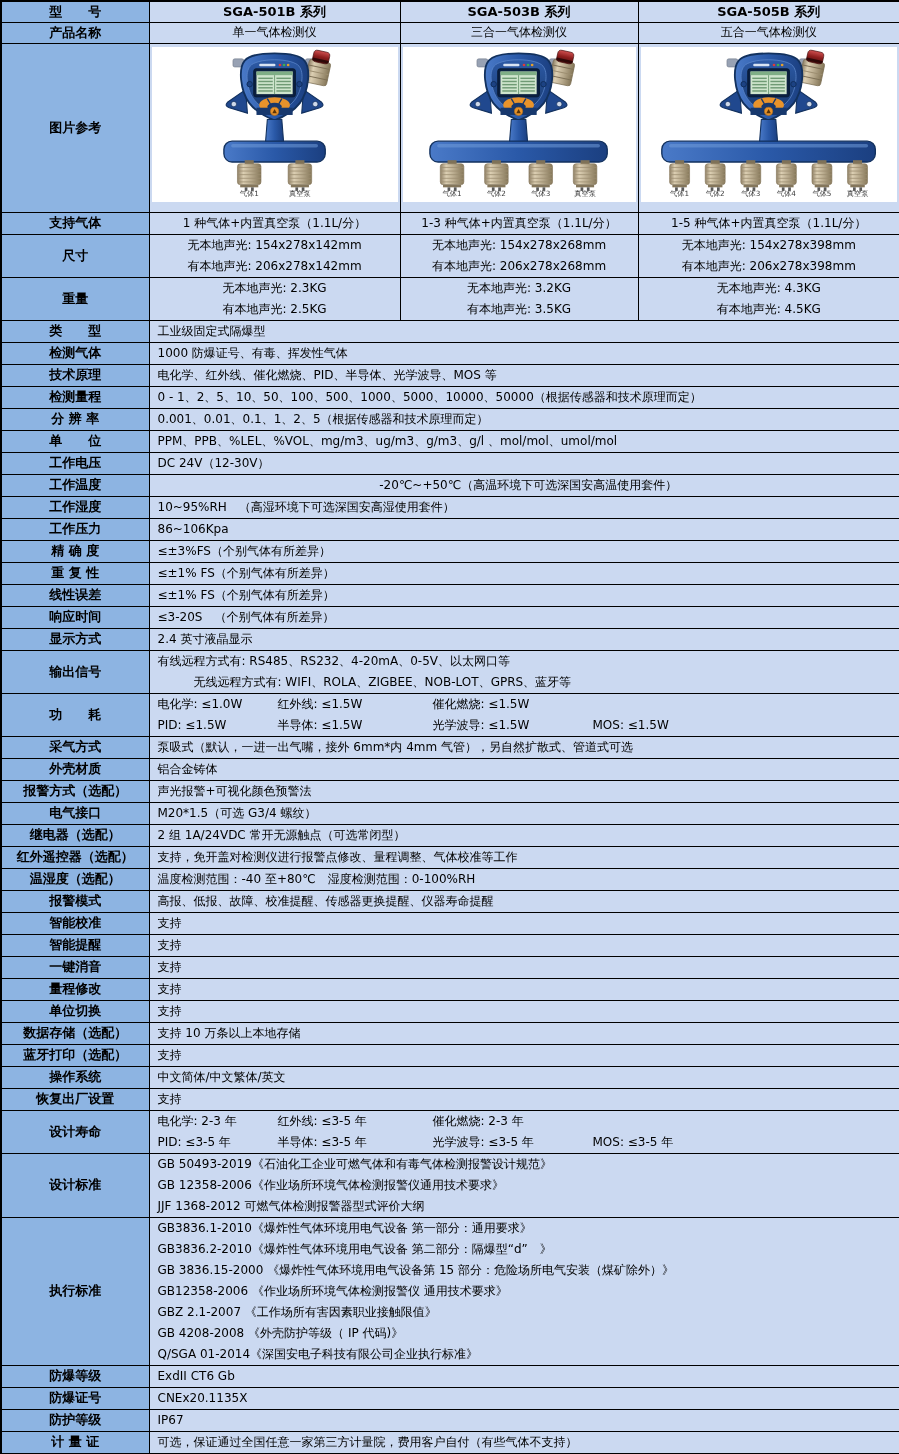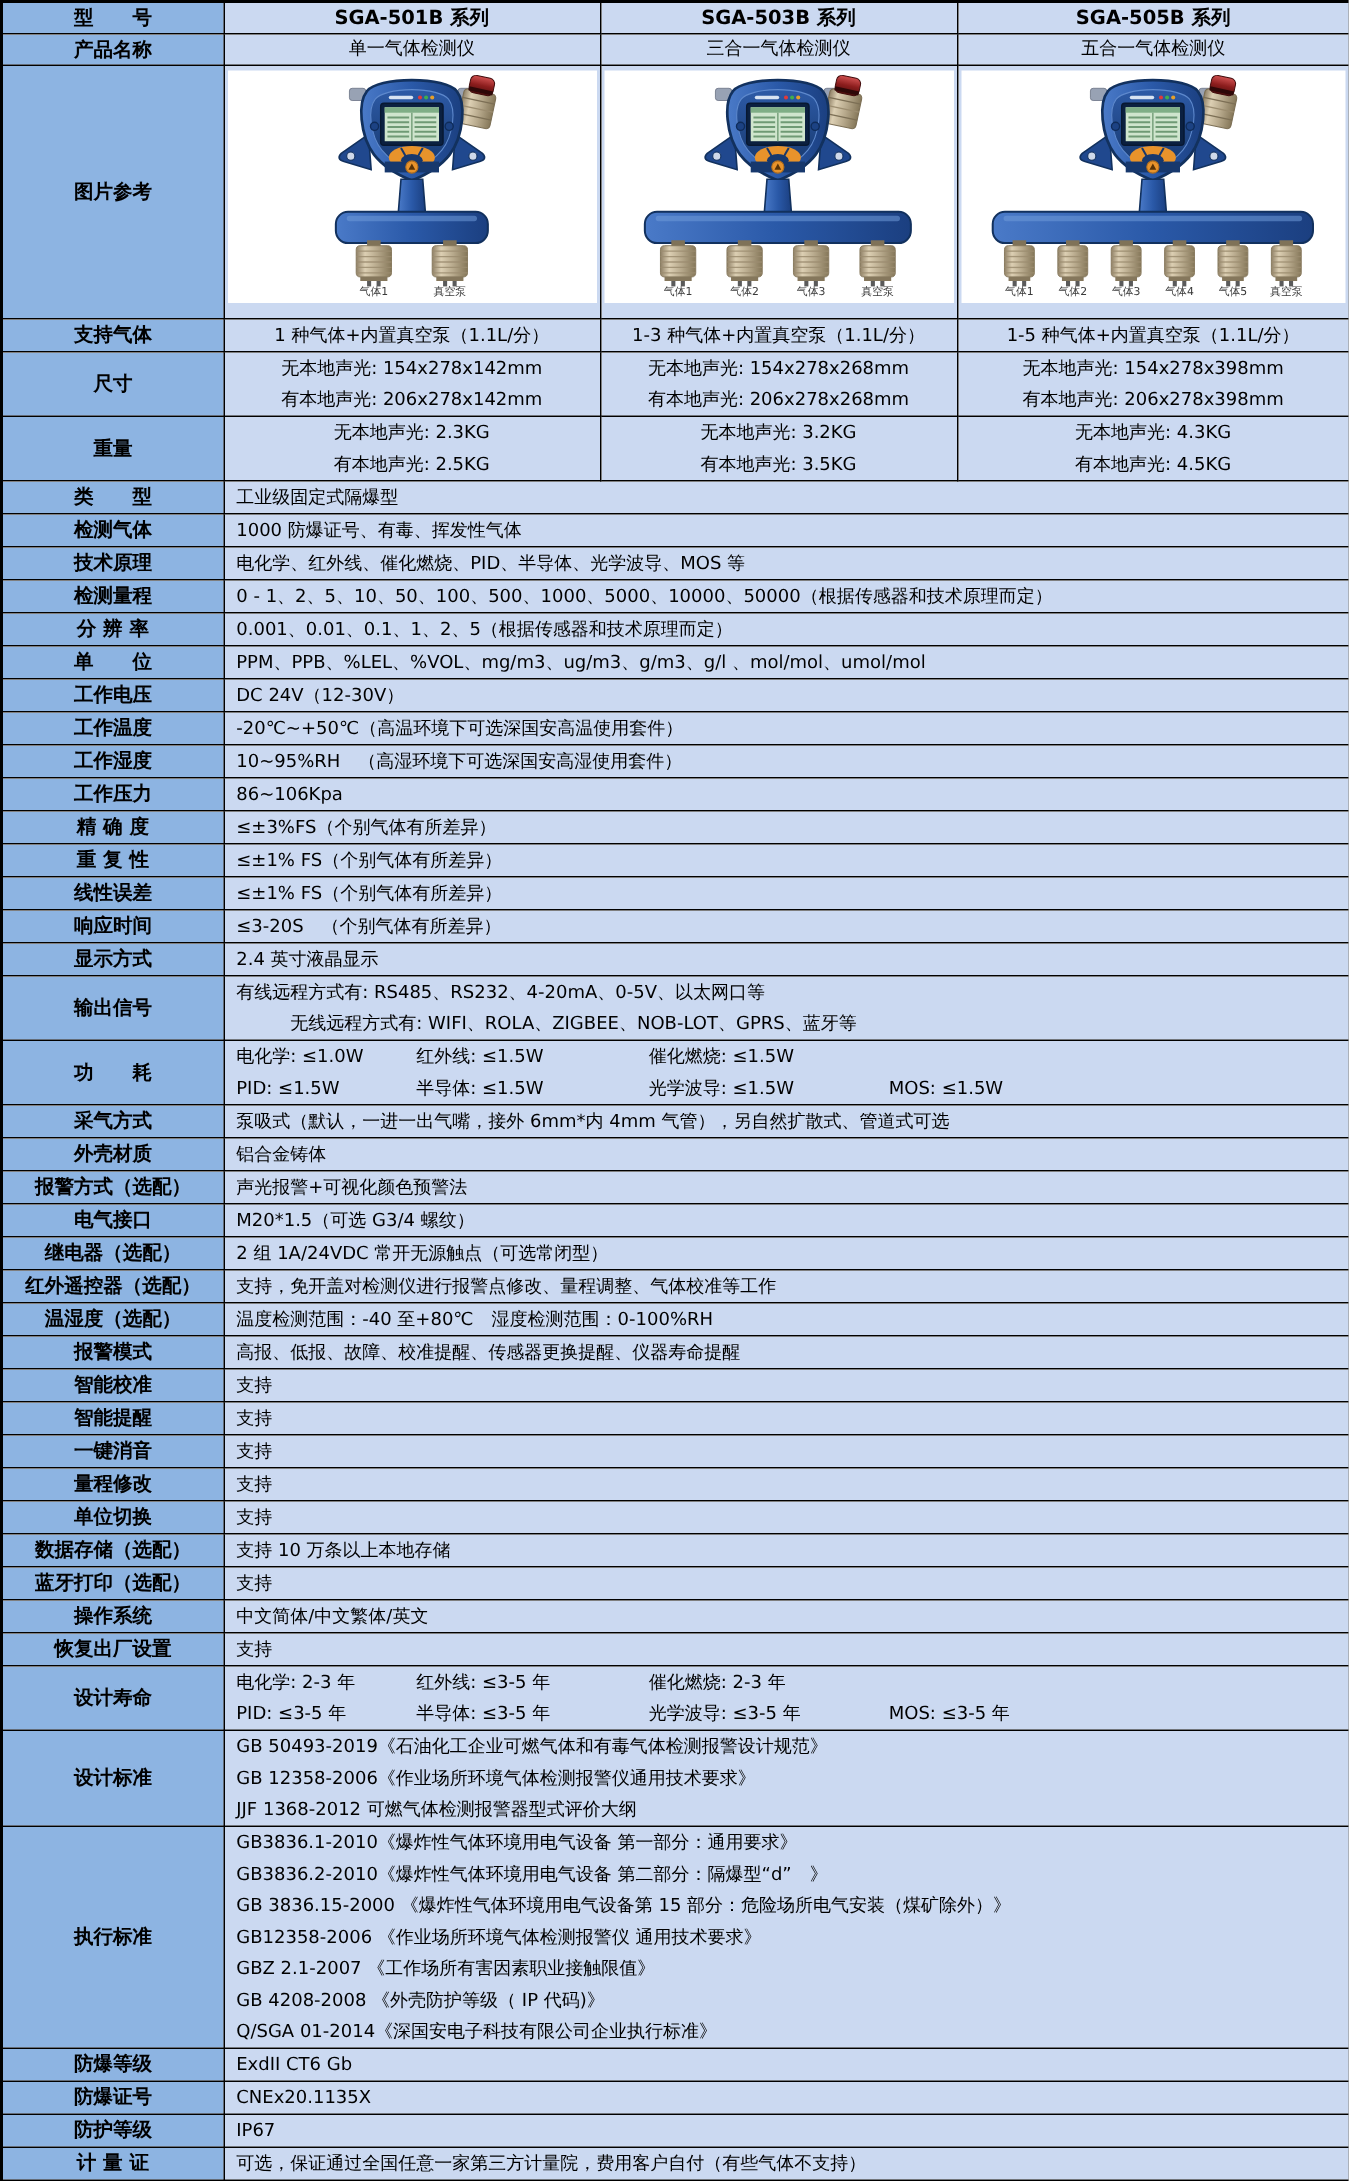--- a/index.html
+++ b/index.html
@@ -467,21 +467,21 @@
         </tr>
         <tr style="height: 21px;">
           <td class="label">工作电压</td>
           <td class="val" colspan="3">
             <div class="ln lft" style="line-height: 21px;">DC 24V（12-30V）</div>
           </td>
         </tr>
         <tr style="height: 21px;">
           <td class="label">工作温度</td>
           <td class="val" colspan="3">
-            <div class="ln lft" style="line-height: 21px;">-20℃~+50℃（高温环境下可选深国安高温使用套件）</div>
+            <div class="ln lft" style="line-height: 21px; text-align: center;">-20℃~+50℃（高温环境下可选深国安高温使用套件）</div>
           </td>
         </tr>
         <tr style="height: 21px;">
           <td class="label">工作湿度</td>
           <td class="val" colspan="3">
             <div class="ln lft" style="line-height: 21px;">10~95%RH　（高湿环境下可选深国安高湿使用套件）</div>
           </td>
         </tr>
         <tr style="height: 21px;">
           <td class="label">工作压力</td>

